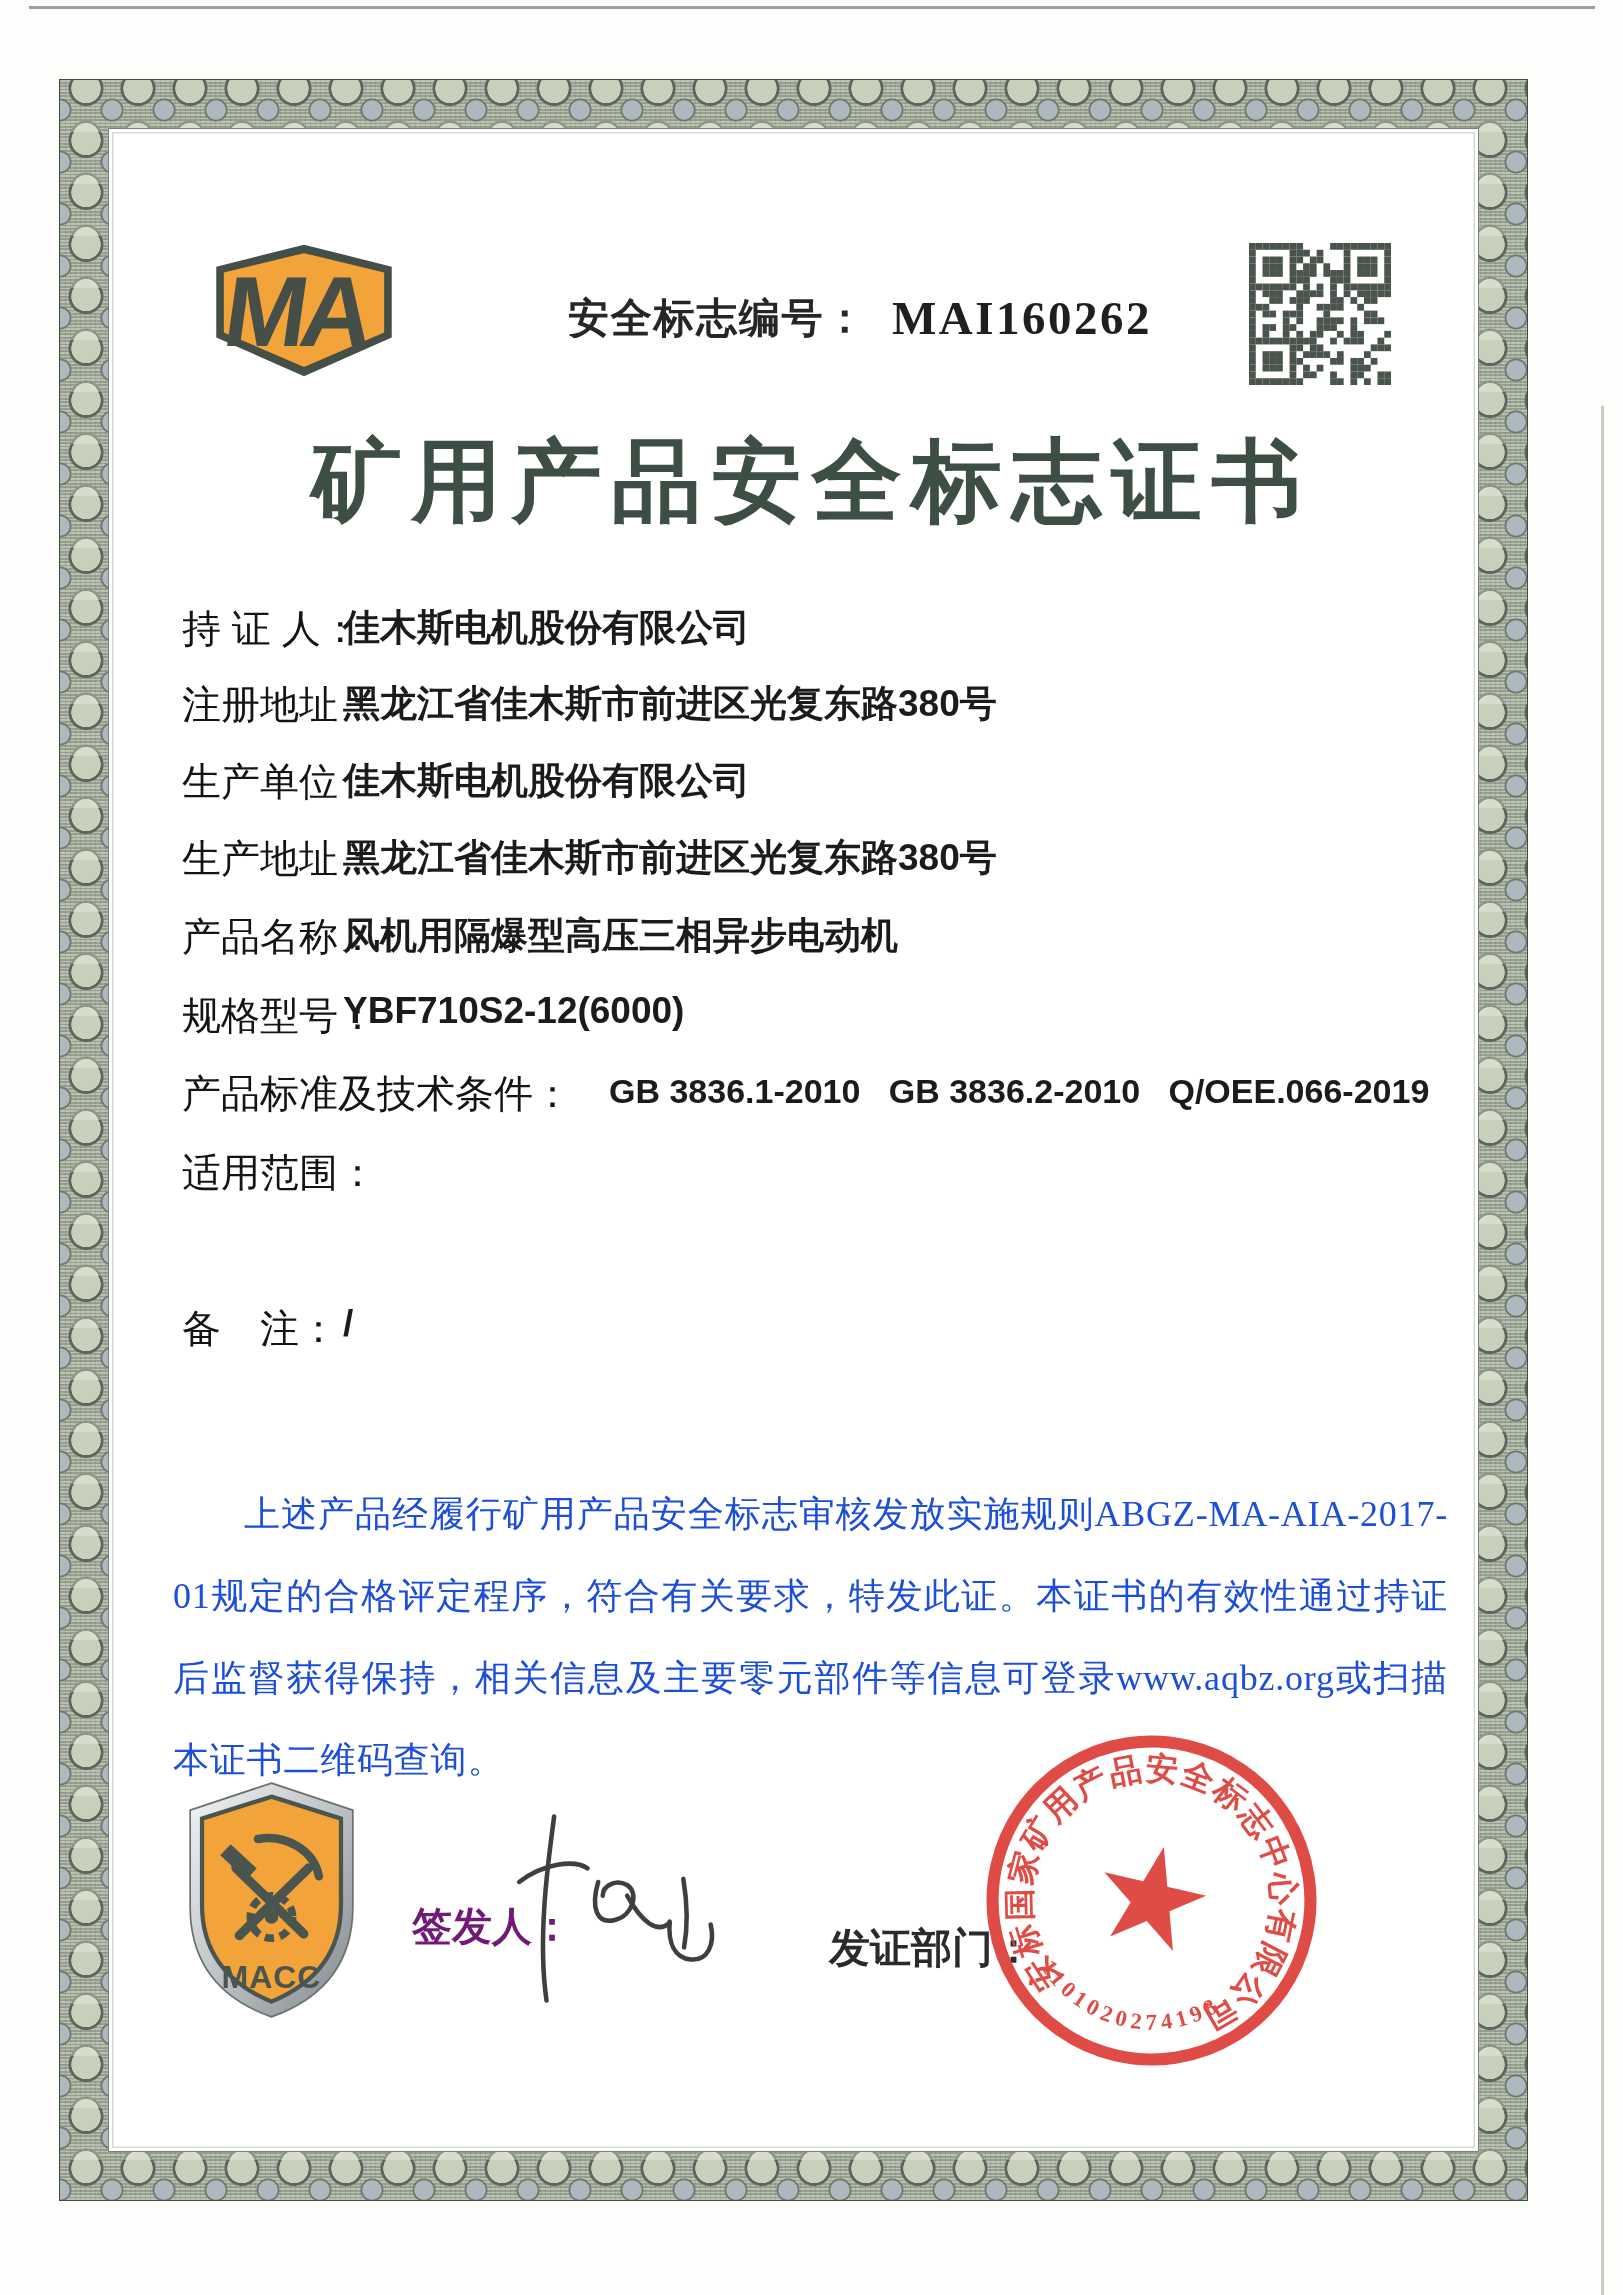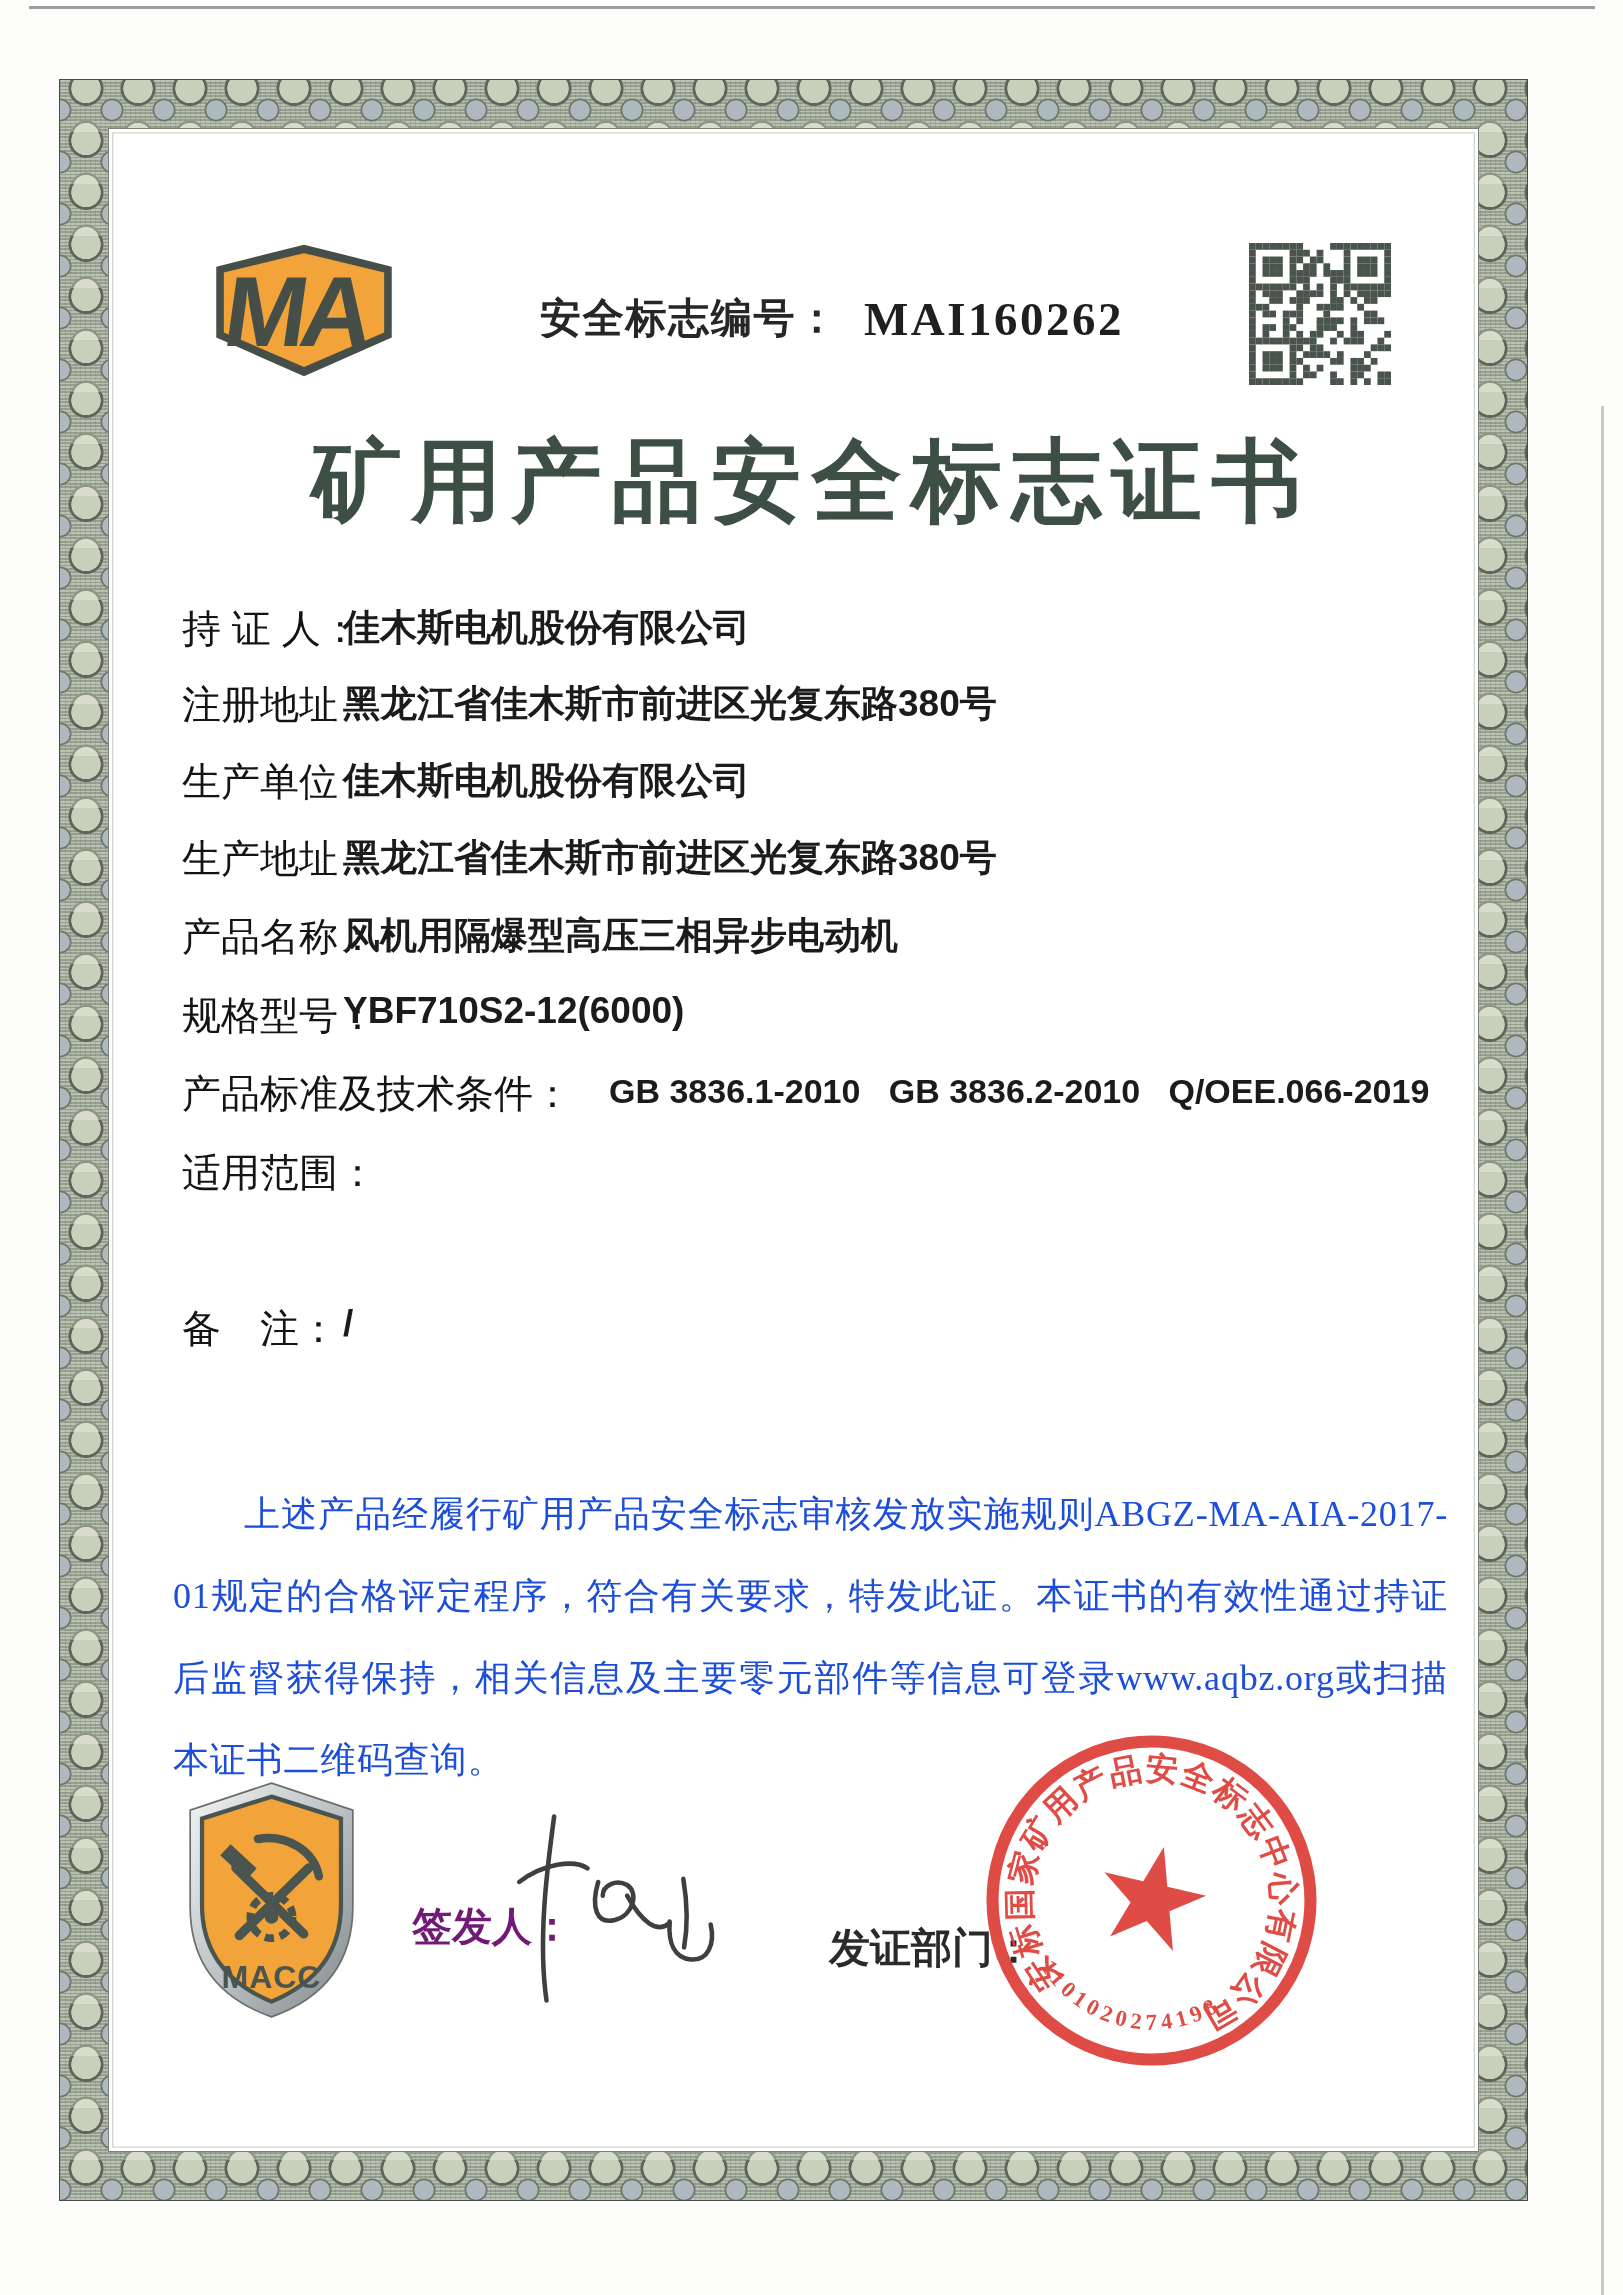--- a/index.html
+++ b/index.html
@@ -28,21 +28,21 @@
   .inner-panel{
     position:absolute;left:108px;top:128px;width:1371px;height:2024px;
     background:#fff;box-sizing:border-box;
     border:1.7px solid #7c8277;
     box-shadow:inset 0 0 0 3.4px #ffffff, inset 0 0 0 4.2px #b4b9ac;
     z-index:1;
   }
   .content{position:absolute;inset:0;z-index:2;}
   
   .ma-logo{position:absolute;left:211px;top:243px;width:186px;height:135px;}
-  .safety-line{position:absolute;left:540px;top:291px;display:flex;align-items:center;}
+  .safety-line{position:absolute;left:568px;top:291px;display:flex;align-items:flex-start;}
   .safety-label{font-family:"Liberation Sans",sans-serif;font-weight:bold;font-size:41px;color:#262626;letter-spacing:1.7px;}
   .safety-value{font-family:"Liberation Serif",serif;font-weight:bold;font-size:47px;color:#1f1f1f;margin-left:25px;letter-spacing:2.5px;}
   .qr{position:absolute;left:1249px;top:243px;width:142px;height:142px;}
   
   .cert-title{
     position:absolute;left:0;top:421px;width:100%;text-align:center;
     font-family:"Liberation Serif",serif;font-weight:bold;font-size:90px;
     letter-spacing:10px;color:#3d4e45;
   }
   

